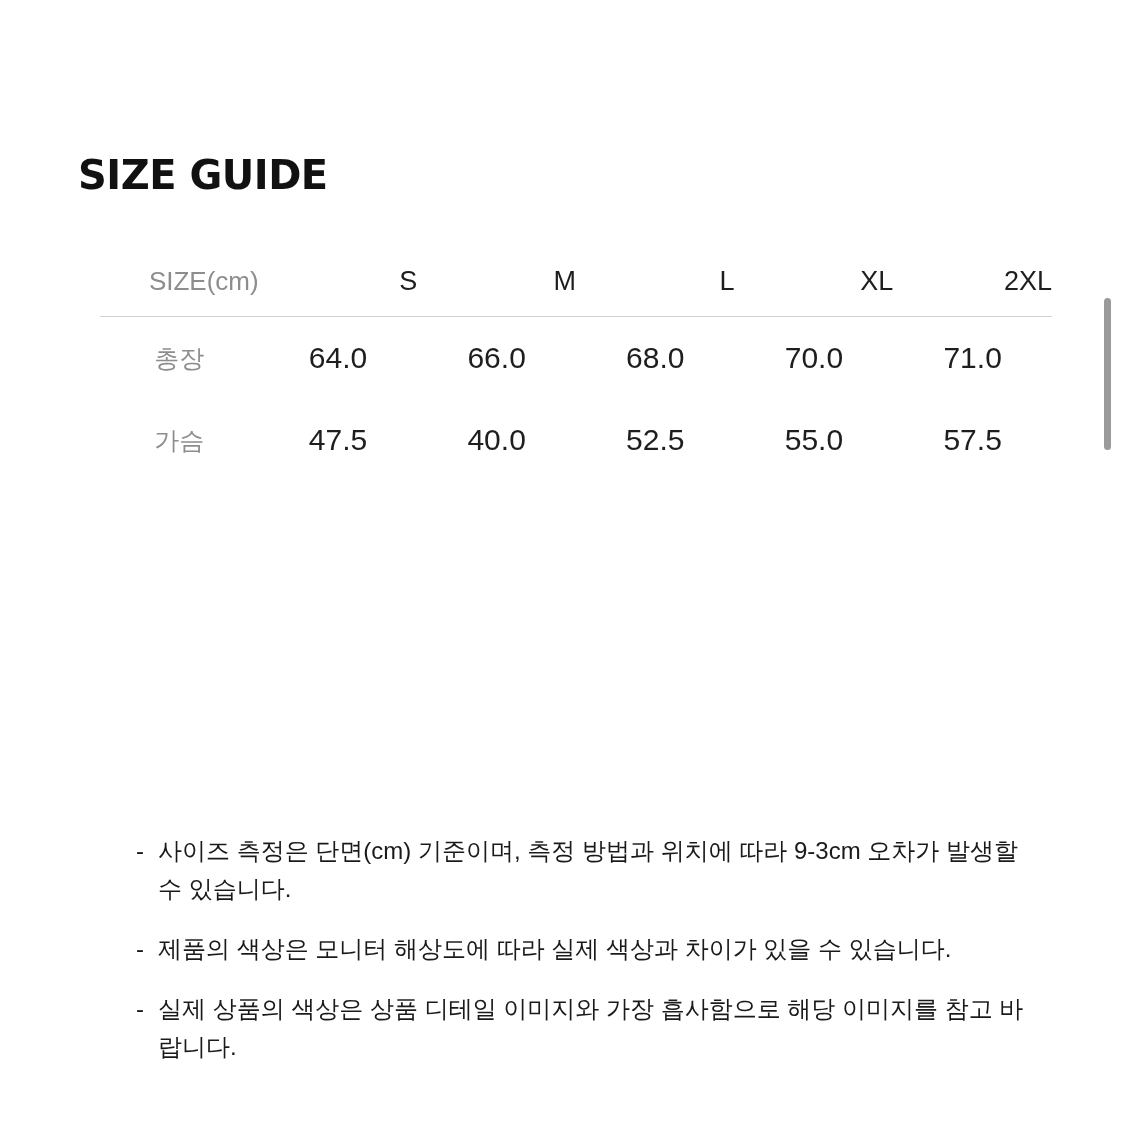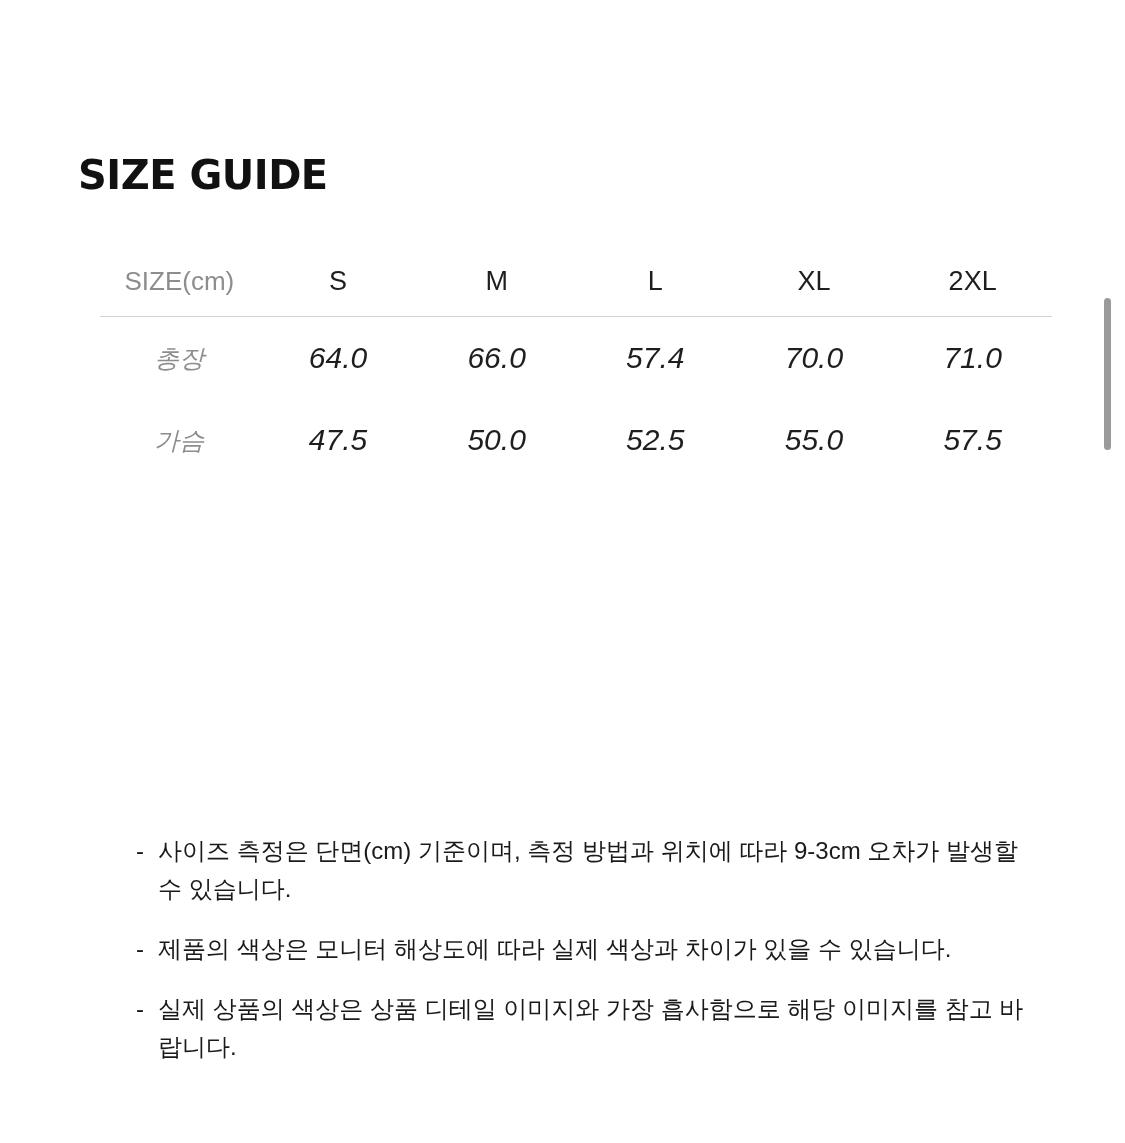--- a/index.html
+++ b/index.html
@@ -47,36 +47,36 @@
     text-align: center;
     font-weight: 400;
     padding: 0;
   }
 
   .size-table thead th {
     font-size: 27px;
     color: #1e1e1e;
     height: 70px;
     vertical-align: middle;
+    text-align: right;
   }
   .size-table thead th.corner {
     color: #8d8d8d;
     font-size: 26px;
   }
 
   .size-table thead tr {
     border-bottom: 1px solid #d2d2d2;
   }
 
   .size-table tbody td {
     height: 82px;
     vertical-align: middle;
     font-size: 30px;
     color: #1e1e1e;
-    font-style: italic;
   }
   .size-table tbody td.rowlabel {
     color: #8d8d8d;
     font-size: 25px;
   }
 
   .notes {
     position: absolute;
     left: 136px;
     top: 832px;
@@ -132,28 +132,28 @@
         <th>L</th>
         <th>XL</th>
         <th>2XL</th>
       </tr>
     </thead>
     <tbody>
       <tr>
         <td class="rowlabel">총장</td>
         <td>64.0</td>
         <td>66.0</td>
-        <td>57.4</td>
+        <td>68.0</td>
         <td>70.0</td>
         <td>71.0</td>
       </tr>
       <tr>
         <td class="rowlabel">가슴</td>
         <td>47.5</td>
-        <td>50.0</td>
+        <td>40.0</td>
         <td>52.5</td>
         <td>55.0</td>
         <td>57.5</td>
       </tr>
     </tbody>
   </table>
 
   <div class="notes">
     <div class="note">
       <span class="dash">-</span>

